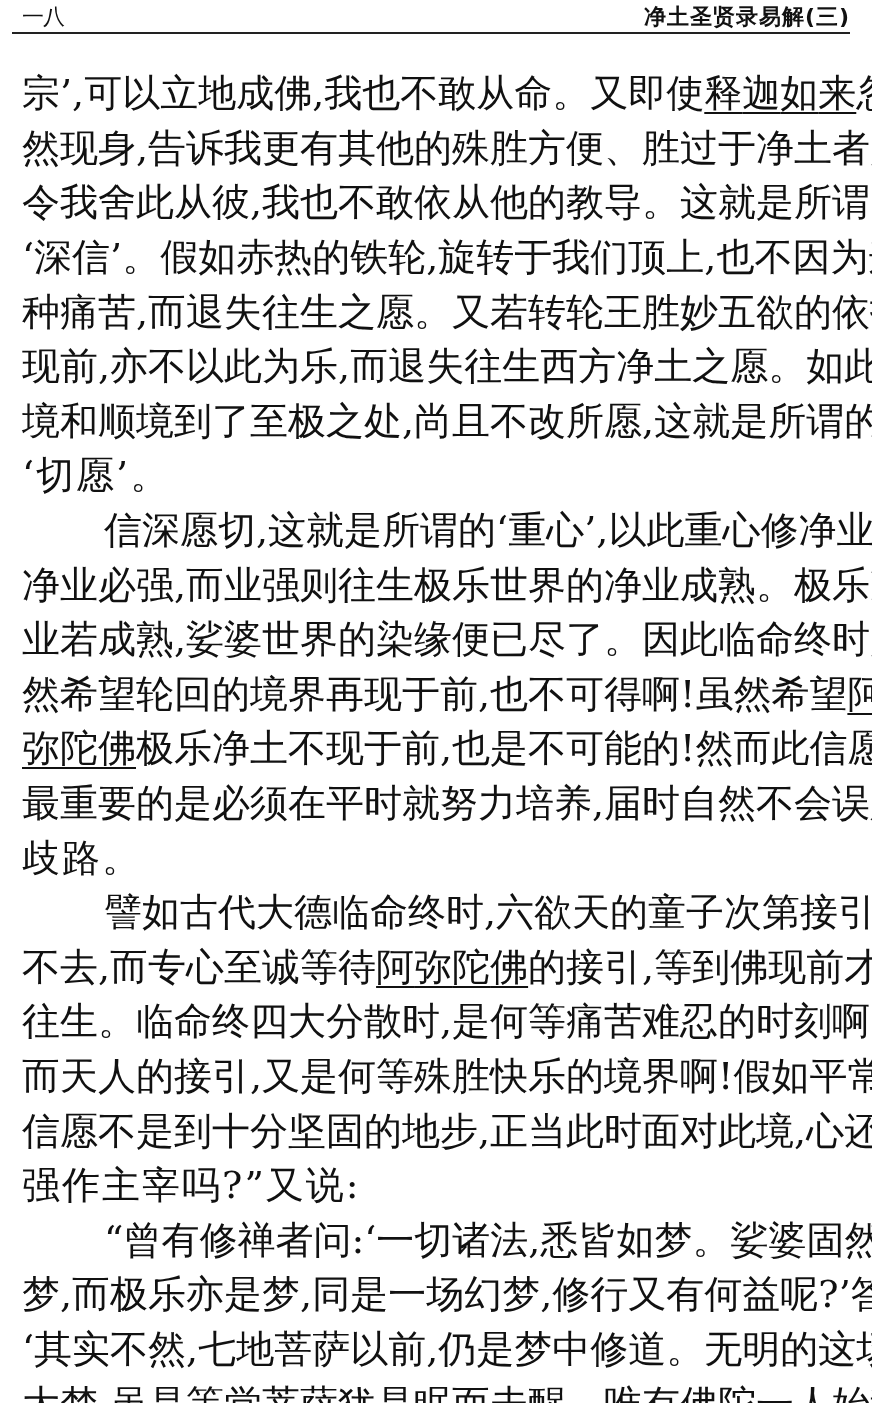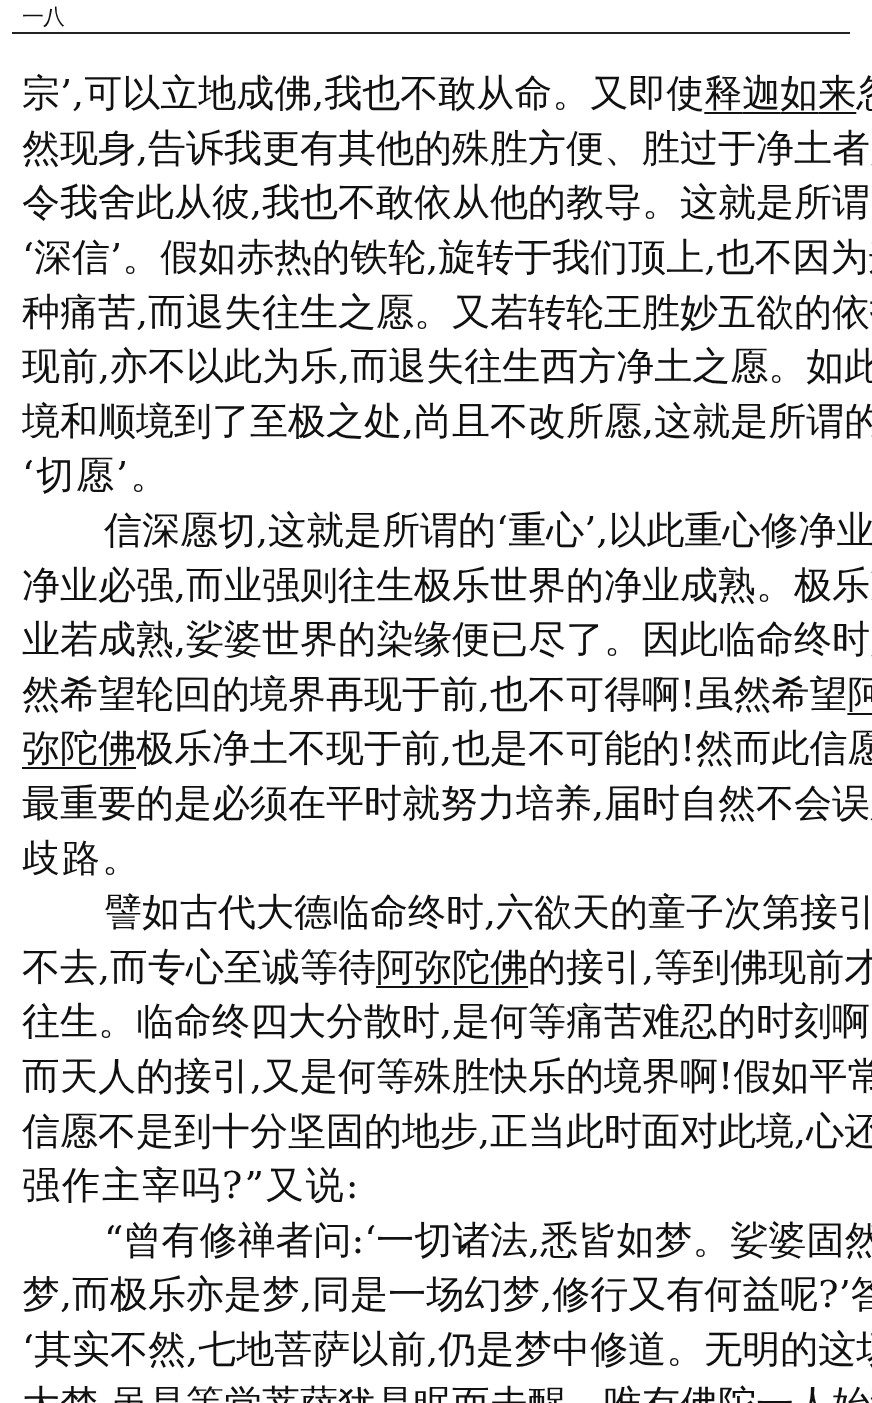--- a/index.html
+++ b/index.html
@@ -81,20 +81,21 @@
     text-decoration: underline;
     text-decoration-thickness: 2px;
     text-underline-offset: 6px;
   }
 </style>
 </head>
 <body>
 
 <div class="page-header">
   <span class="page-number">一八</span>
+  <span class="running-title">净土圣贤录易解(三)</span>
   <div class="header-rule"></div>
 </div>
 
 <div class="body-text" id="body-text">
     <div class="line">
       <span class="ch">宗</span>
       <span class="ch">’</span>
       <span class="ch">,</span>
       <span class="ch">可</span>
       <span class="ch">以</span>

